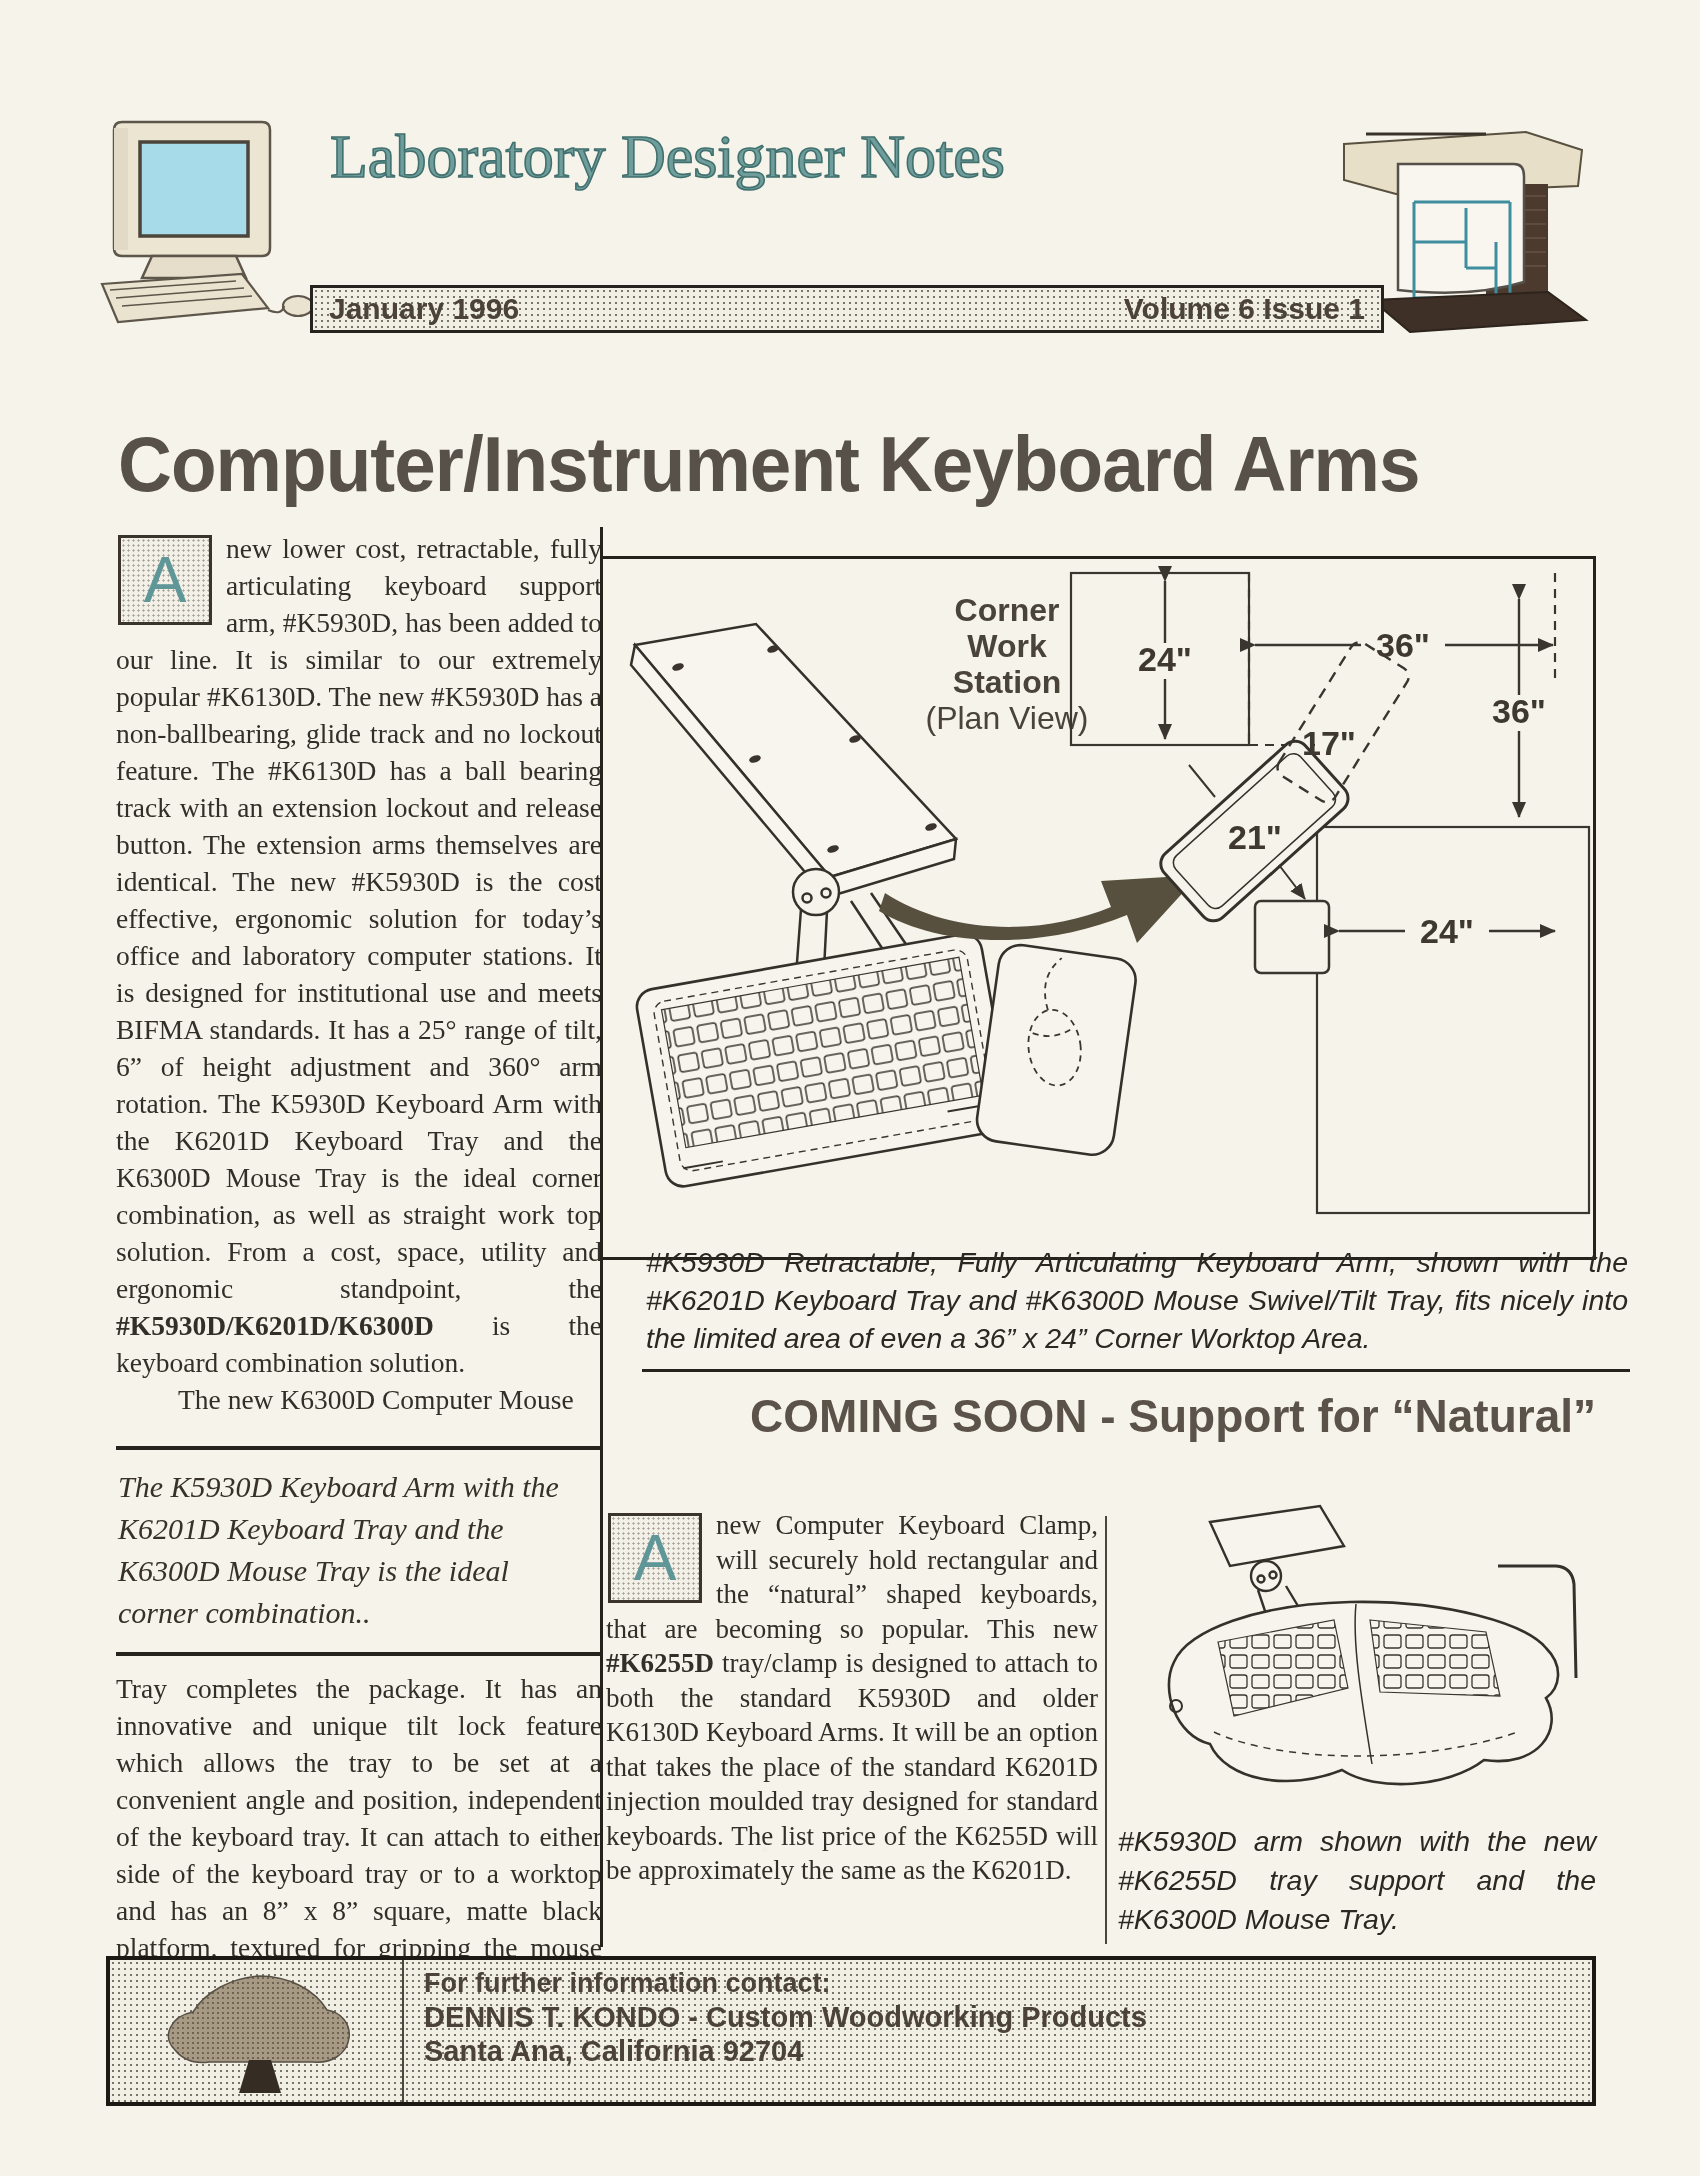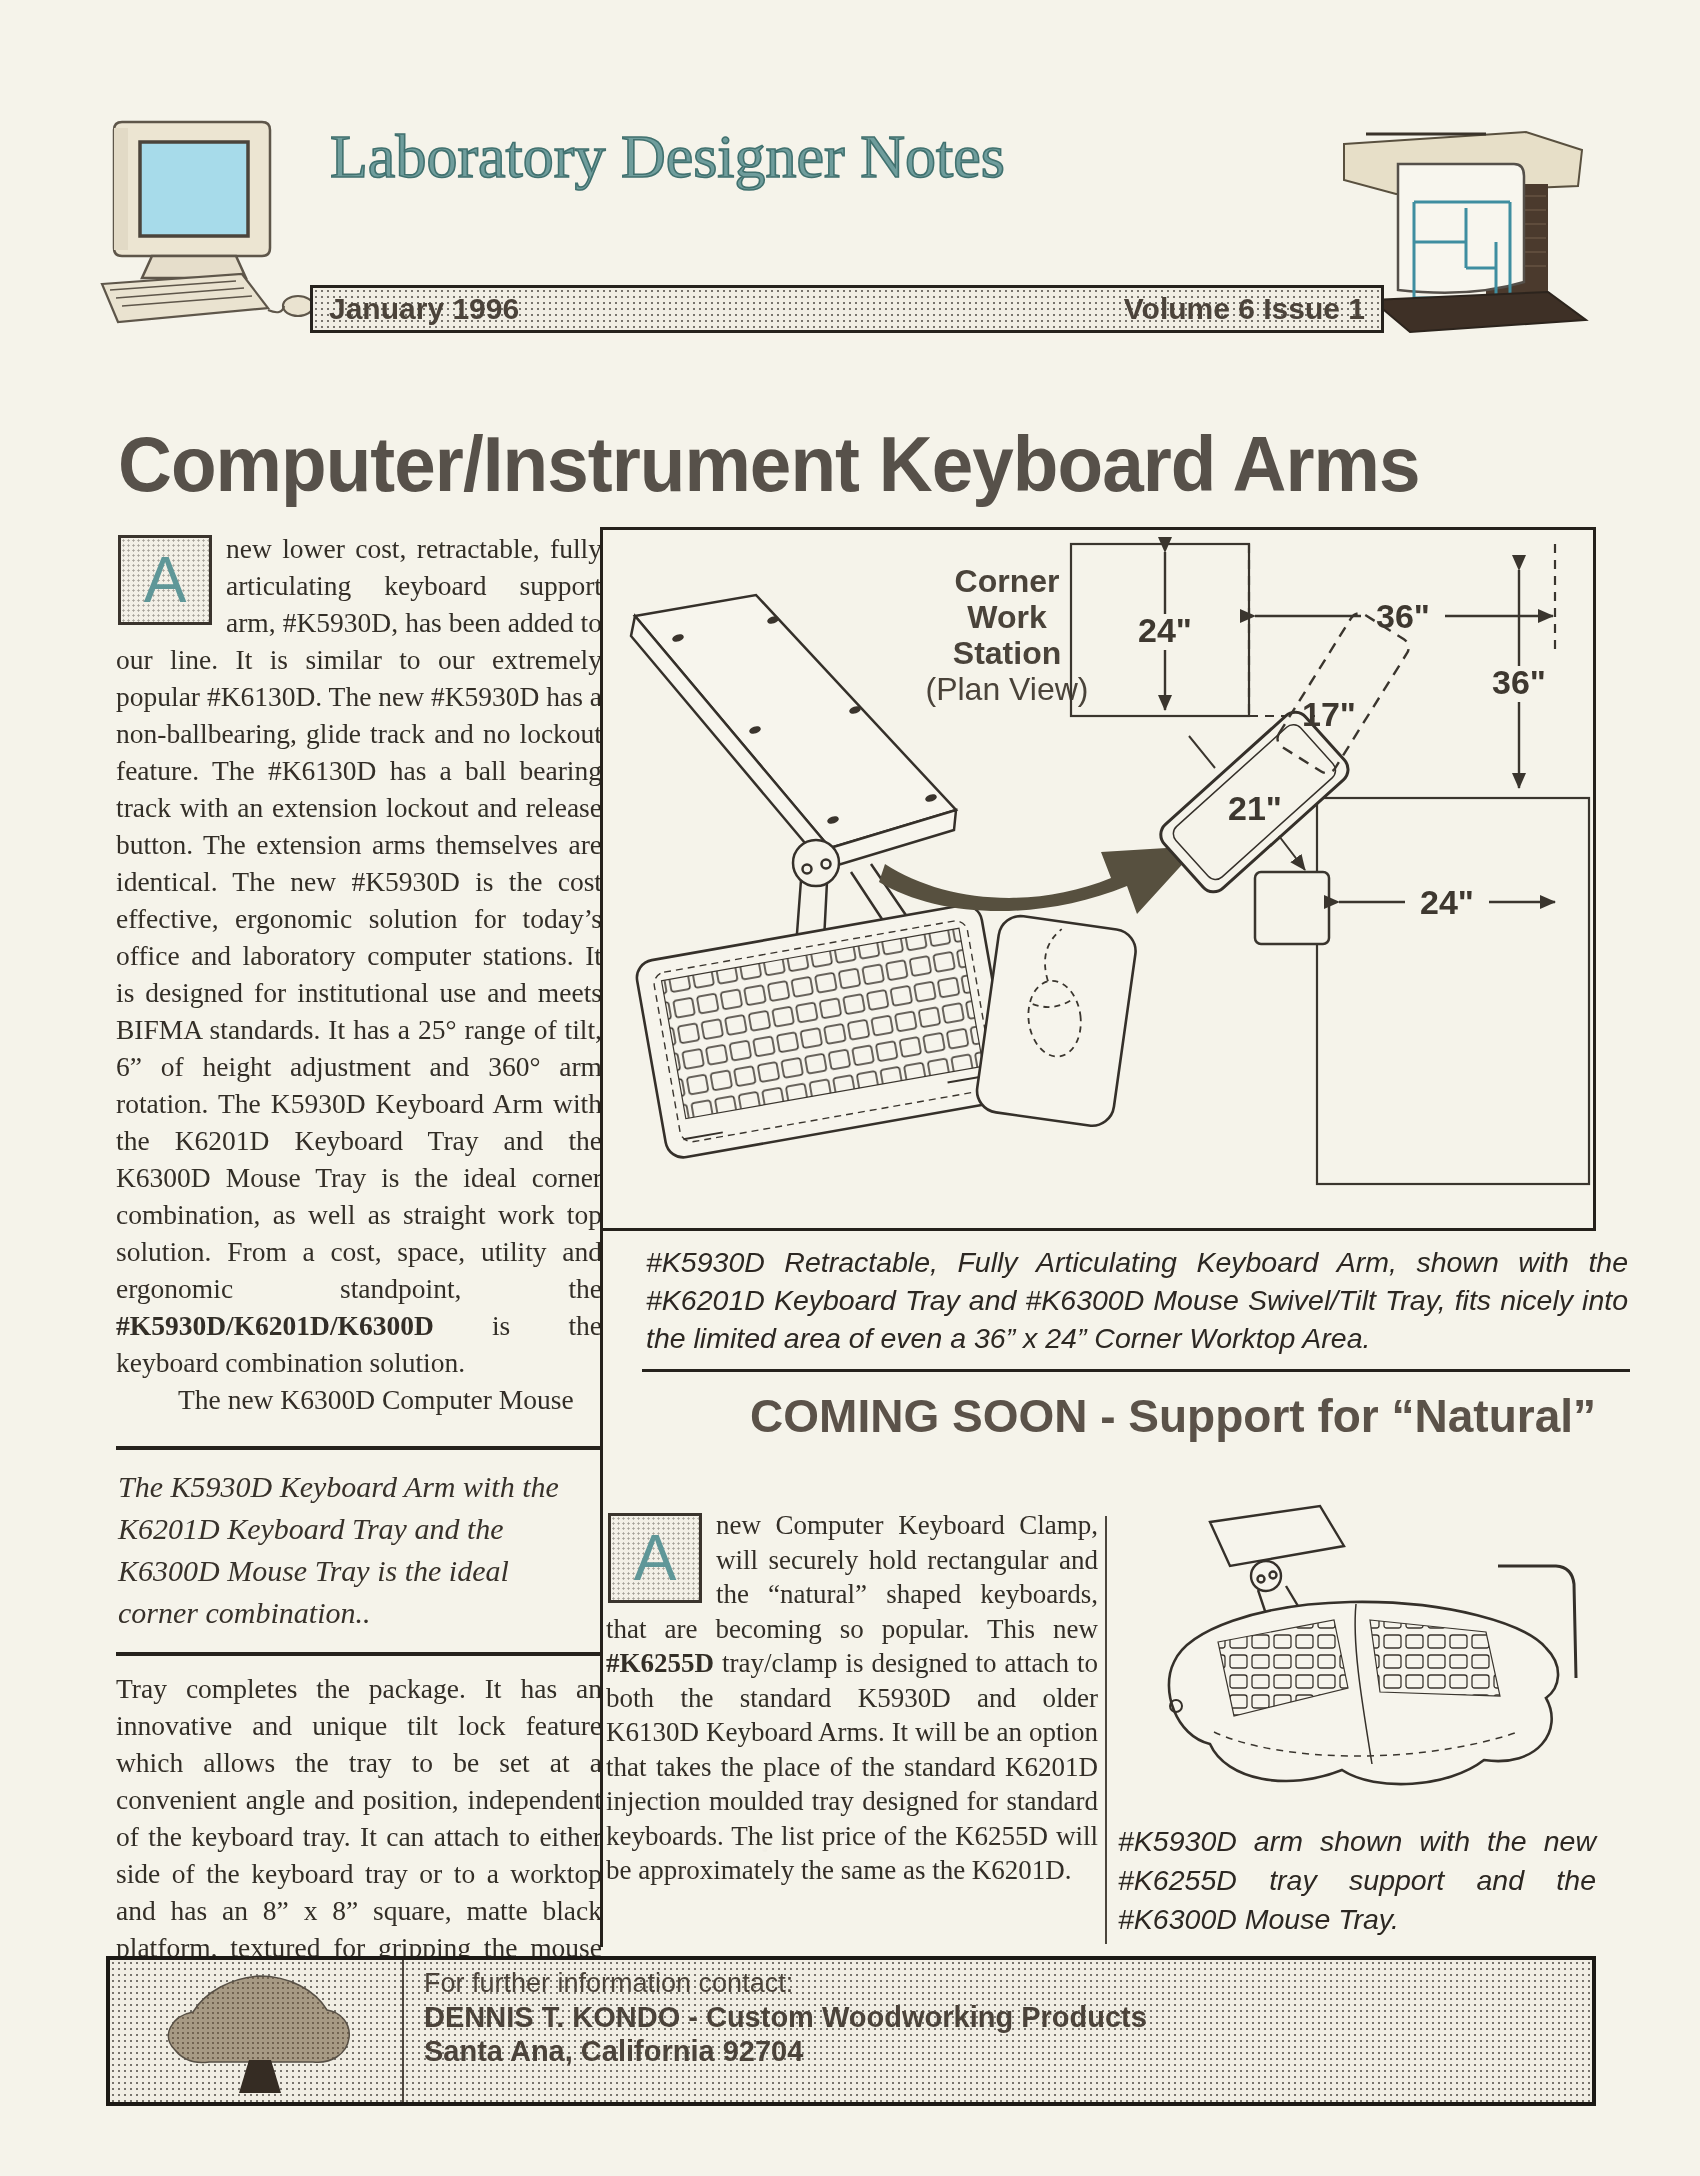--- a/index.html
+++ b/index.html
@@ -53,21 +53,21 @@
   }
   .indent{ text-indent:62px; }
   .pull-quote{
     margin-top:28px;border-top:4px solid #26221d;border-bottom:4px solid #26221d;
     padding:16px 6px 18px 2px;font-style:italic;font-size:30px;line-height:42px;color:#37312a;
   }
   .after-quote{margin-top:14px;}
   .column-divider{position:absolute;left:600px;top:527px;width:3px;height:1420px;background:#25211c;}
   
   .figure-box{
-    position:absolute;left:600px;top:527px;width:996px;height:704px;box-sizing:border-box;
+    position:absolute;left:600px;top:556px;width:996px;height:704px;box-sizing:border-box;
     border:3px solid #25211c;
   }
   .figure1-caption{
     position:absolute;left:642px;top:1243px;width:988px;box-sizing:border-box;
     font-family:"Liberation Sans",sans-serif;font-style:italic;font-size:28.5px;line-height:38px;
     color:#2c2722;text-align:justify;padding:0 2px 12px 4px;border-bottom:3px solid #26221d;
   }
   
   .coming-soon{
     position:absolute;left:600px;top:1388px;width:996px;text-align:right;
@@ -84,21 +84,21 @@
   }
   
   .footer{
     position:absolute;left:106px;top:1956px;width:1490px;height:150px;box-sizing:border-box;
     border:4px solid #1c1915;display:flex;align-items:stretch;
   }
   .footer-tree-cell{width:292px;display:flex;align-items:center;justify-content:center;border-right:2px solid #4c453d;}
   .footer-body{flex:1;display:flex;justify-content:space-between;padding:6px 24px 6px 20px;
     font-family:"Liberation Sans",sans-serif;color:#4b433a;}
   .footer-left{line-height:34px;}
-  .footer-intro{font-weight:400;font-size:27px;}
+  .footer-intro{font-weight:700;font-size:27px;}
   .footer-b{font-weight:700;font-size:29px;letter-spacing:0;}
   .footer-right{text-align:right;line-height:34px;padding-top:34px;font-weight:700;font-size:29px;}
   svg text{font-family:"Liberation Sans",sans-serif;}
   .dim-label{font-size:34px;font-weight:700;fill:#3e3830;}
   .plan-label-b{font-size:32px;font-weight:700;fill:#4a433a;}
   .plan-label-r{font-size:32px;fill:#4a433a;}
 </style>
 </head>
 <body>
 

